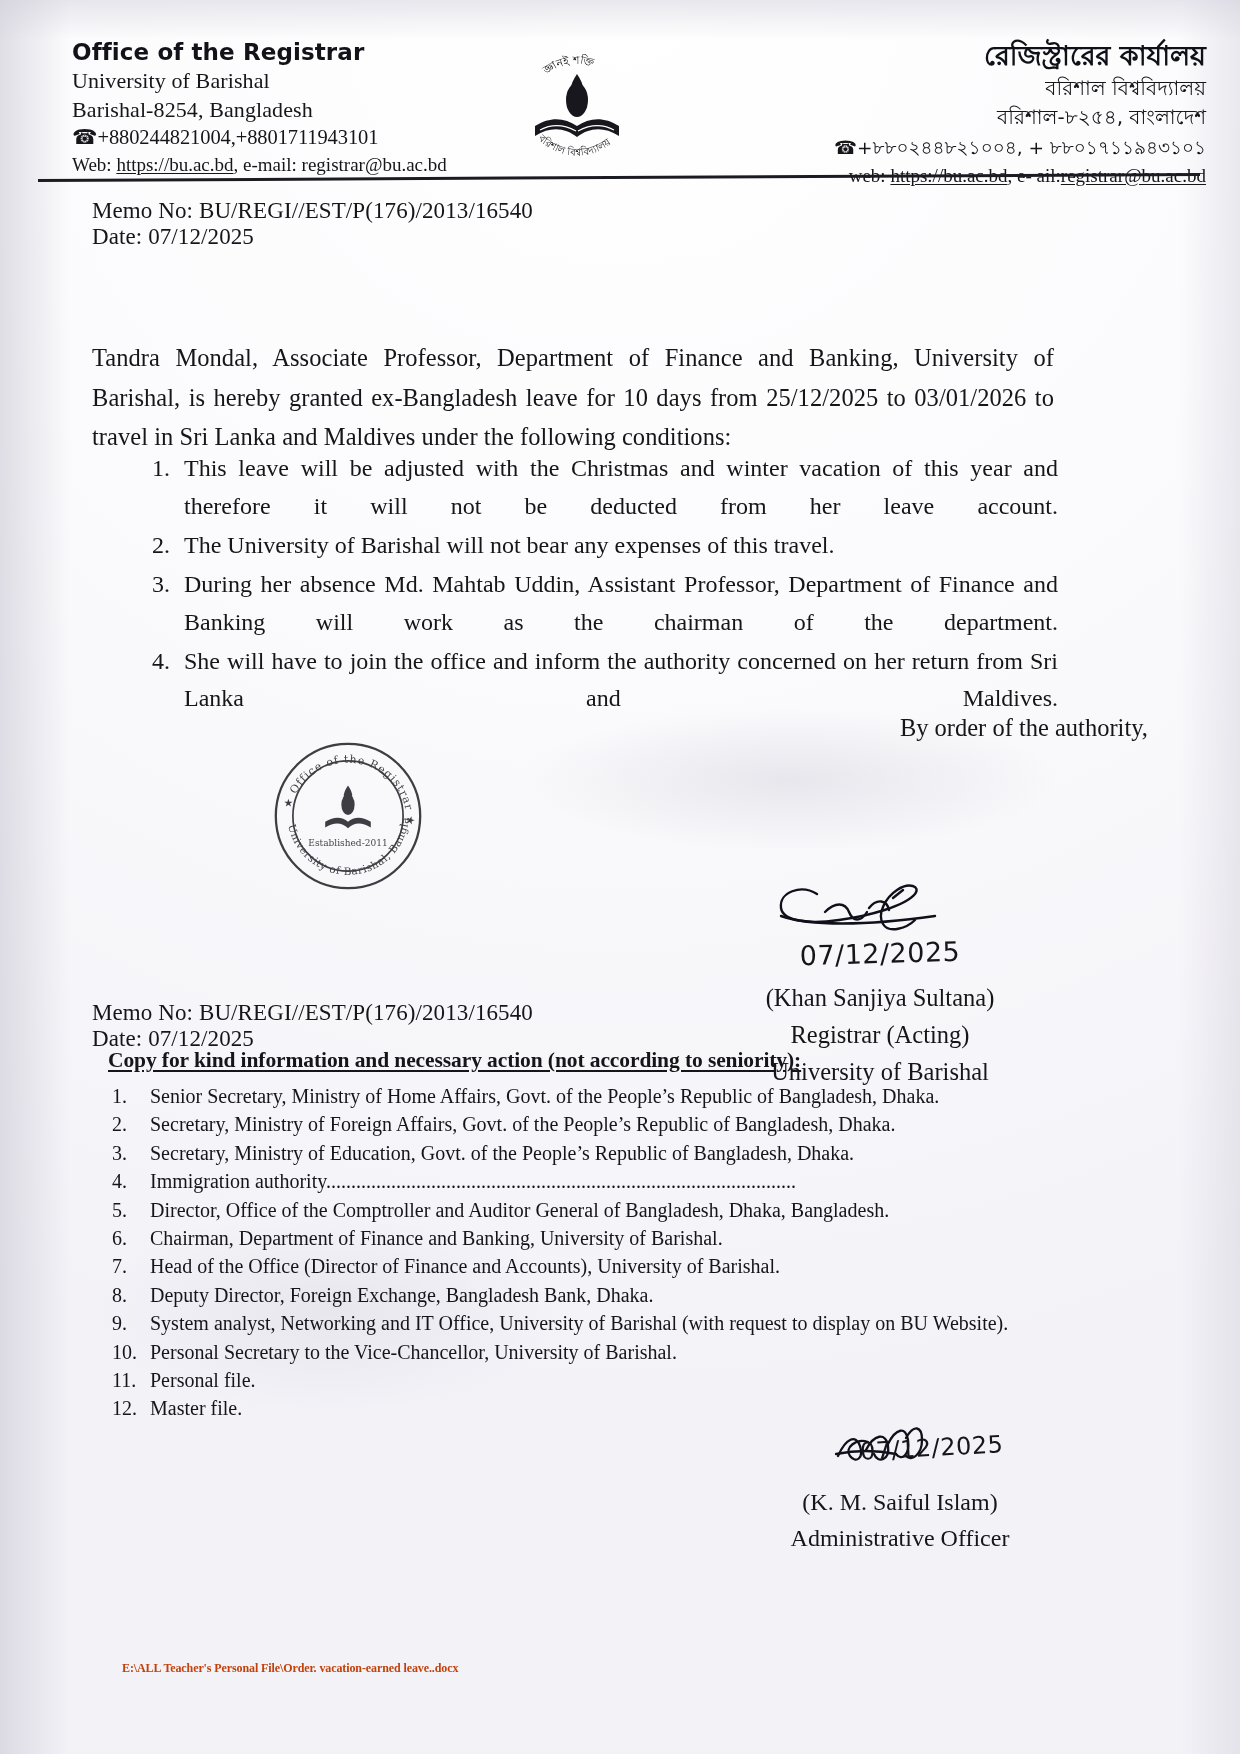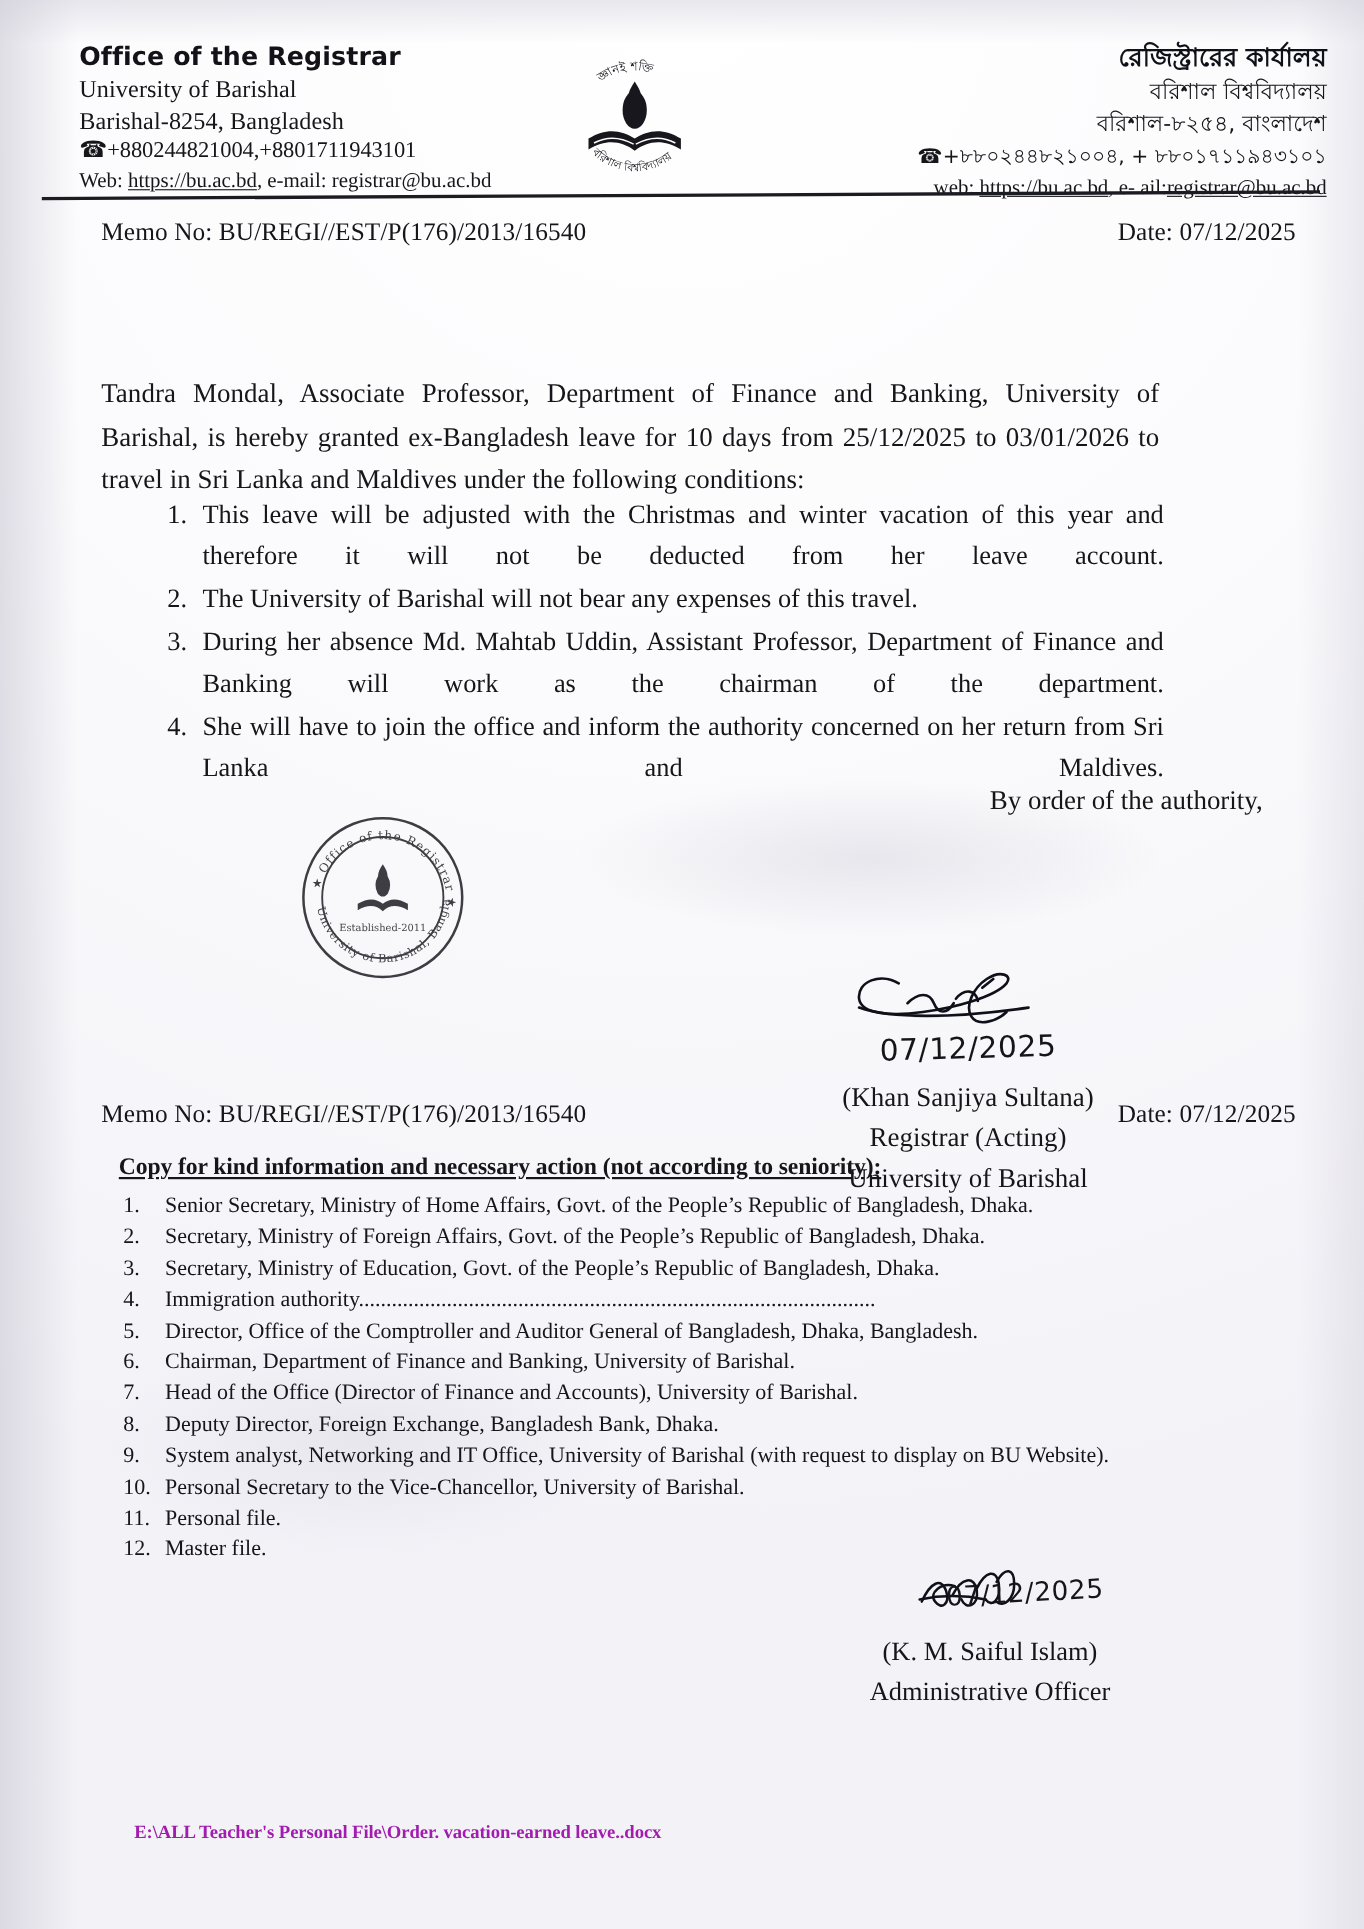--- a/index.html
+++ b/index.html
@@ -90,21 +90,21 @@
     padding-top: 0px;
   }
 
   .hdr-right {
     flex: 1;
     text-align: right;
     padding-top: 0px;
   }
   .hdr-right .b1 {
     font-family: "DejaVu Sans", sans-serif;
-    font-size: 23px;
+    font-size: 27px;
     font-weight: 700;
     line-height: 1.34;
     color: #101018;
   }
   .hdr-right .b2, .hdr-right .b3 {
     font-family: "DejaVu Sans", sans-serif;
     font-size: 20px;
     line-height: 1.45;
   }
   .hdr-right .b4 {
@@ -129,20 +129,21 @@
 
   
   .memo-row {
     position: absolute;
     left: 92px; right: 62px;
     display: flex;
     justify-content: space-between;
     align-items: baseline;
     font-size: 23px;
     letter-spacing: .1px;
+    flex-direction: column;
   }
   .memo-row-1 { top: 198px; }
   .memo-row-2 { top: 1000px; }
 
   
   .order-title {
     position: absolute;
     top: 288px; left: 0; right: 0;
     text-align: center;
     font-size: 40px;
@@ -284,24 +285,24 @@
     font-size: 24px;
     line-height: 1.5;
     margin-top: 8px;
   }
 
   
   .footer-path {
     position: absolute;
     bottom: 78px;
     left: 122px;
-    font-size: 17px;
+    font-size: 12px;
     font-weight: 700;
     letter-spacing: -.1px;
-    color: #a21caf;
+    color: #c2410c;
   }
 </style>
 </head>
 <body>
 
 <div class="sheet">
   <div class="paper"></div>
   <div class="shade-left"></div>
   <div class="shade-top"></div>
   <div class="shade-right"></div>

